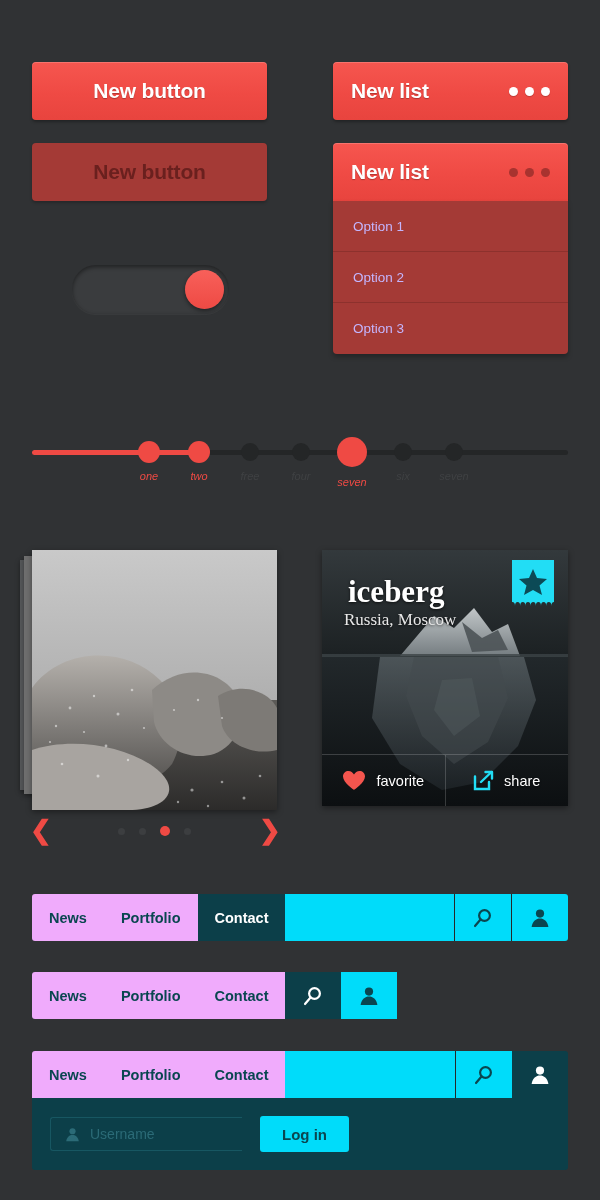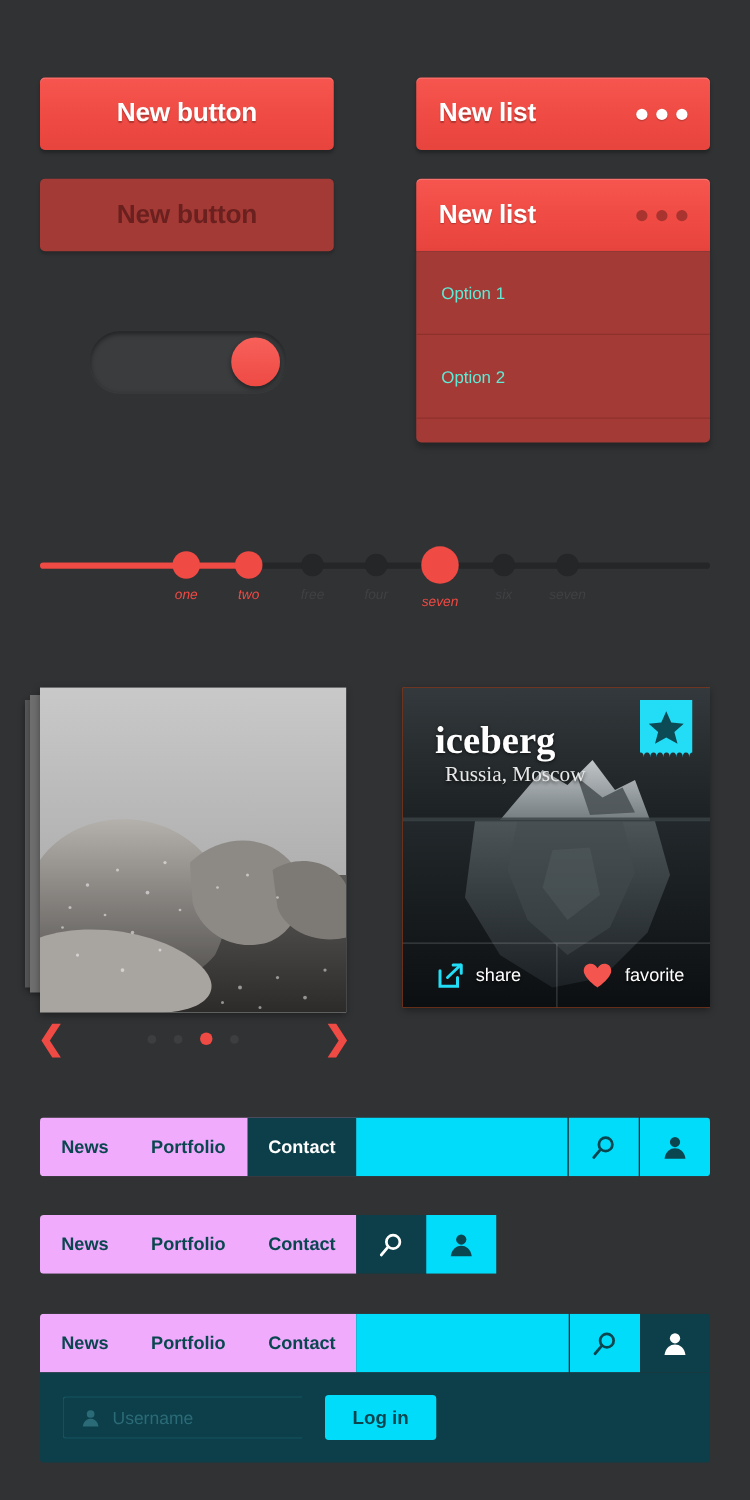--- a/index.html
+++ b/index.html
@@ -71,23 +71,23 @@
 
   .list-body {
     position: absolute;
     background: #a43a36;
     border-radius: 0 0 4px 4px;
     box-shadow: 0 3px 5px rgba(0,0,0,0.28);
     overflow: hidden;
   }
   .list-option {
     display: flex; align-items: center;
-    height: 67px;
+    height: 51px;
     padding: 0 20px;
-    color: #5eead4; font-size: 13.5px;
+    color: #c4b5fd; font-size: 13.5px;
     border-bottom: 1px solid #8d312d;
   }
   .list-option:last-child { border-bottom: none; }
 
   
   .slider { position: absolute; }
   .slider-track {
     position: absolute; left: 0; top: 18px;
     height: 5px; border-radius: 3px;
     background: #242627;
@@ -144,21 +144,21 @@
   .card-photo { position: absolute; inset: 0; }
   .card-title {
     position: absolute; left: 26px; top: 26px;
     color: #ffffff;
     font-family: "Liberation Serif", serif;
     font-size: 31px; font-weight: bold;
     line-height: 1;
     text-shadow: 0 1px 3px rgba(0,0,0,0.7);
   }
   .card-subtitle {
-    position: absolute; left: 34px; top: 60px;
+    position: absolute; left: 22px; top: 60px;
     color: #e8e8e8;
     font-family: "Liberation Serif", serif;
     font-size: 17px;
     text-shadow: 0 1px 3px rgba(0,0,0,0.7);
   }
   .bookmark { position: absolute; right: 14px; top: 10px; }
   .card-actions {
     position: absolute; left: 0; right: 0; bottom: 0;
     height: 52px; display: flex;
     border-top: 1px solid rgba(255,255,255,0.18);
@@ -388,33 +388,33 @@
                  q-2.6 0 -2.6 4 q0 -4 -2.6 -4 q-2.6 0 -2.6 4 q0 -4 -2.6 -4
                  q-2.6 0 -2.6 4 q0 -4 -2.6 -4 q-2.6 0 -2.6 4 q0 -4 -2.6 -4
                  q-2.6 0 -2.6 4 q0 -4 -2.6 -4 q-2.6 0 -2.6 4 q0 -4 -2.6 -4
                  q-2.6 0 -2.6 4 q0 -4 -2.6 -4 Z" fill="#22ddf5"></path>
         <path d="M21 9 L25 18 L35 19 L27.5 25.5 L30 35 L21 30 L12 35 L14.5 25.5 L7 19 L17 18 Z" fill="#0c4a56"></path>
       </svg>
     </div>
 
     <div class="card-actions">
       <div class="card-action">
+        <svg width="24" height="21" viewBox="0 0 24 21" aria-hidden="true">
+          <path d="M12 20 C12 20 1 12.6 1 6.6 C1 3 3.7 1 6.4 1 C8.9 1 10.9 2.6 12 4.5 C13.1 2.6 15.1 1 17.6 1 C20.3 1 23 3 23 6.6 C23 12.6 12 20 12 20 Z" fill="#f4554e"></path>
+        </svg>
+        <span>favorite</span>
+      </div>
+      <div class="card-action">
         <svg width="21" height="21" viewBox="0 0 21 21" aria-hidden="true">
           <path d="M2 6.5 V19 H16 V12" fill="none" stroke="#22ddf5" stroke-width="2.4" stroke-linecap="round"></path>
           <path d="M8 12 L18.5 2" fill="none" stroke="#22ddf5" stroke-width="2.4" stroke-linecap="round"></path>
           <path d="M12.5 2 H19 V8.5" fill="none" stroke="#22ddf5" stroke-width="2.4" stroke-linecap="round" stroke-linejoin="round"></path>
         </svg>
         <span>share</span>
       </div>
-      <div class="card-action">
-        <svg width="24" height="21" viewBox="0 0 24 21" aria-hidden="true">
-          <path d="M12 20 C12 20 1 12.6 1 6.6 C1 3 3.7 1 6.4 1 C8.9 1 10.9 2.6 12 4.5 C13.1 2.6 15.1 1 17.6 1 C20.3 1 23 3 23 6.6 C23 12.6 12 20 12 20 Z" fill="#f4554e"></path>
-        </svg>
-        <span>favorite</span>
-      </div>
     </div>
   </div>
 
   <div class="navbar" style="left:32px; top:894px; width:536px; height:47px;">
     <div class="nav-links">
       <div class="nav-link">
           <span>News</span>
         </div>
       <div class="nav-link">
           <span>Portfolio</span>

